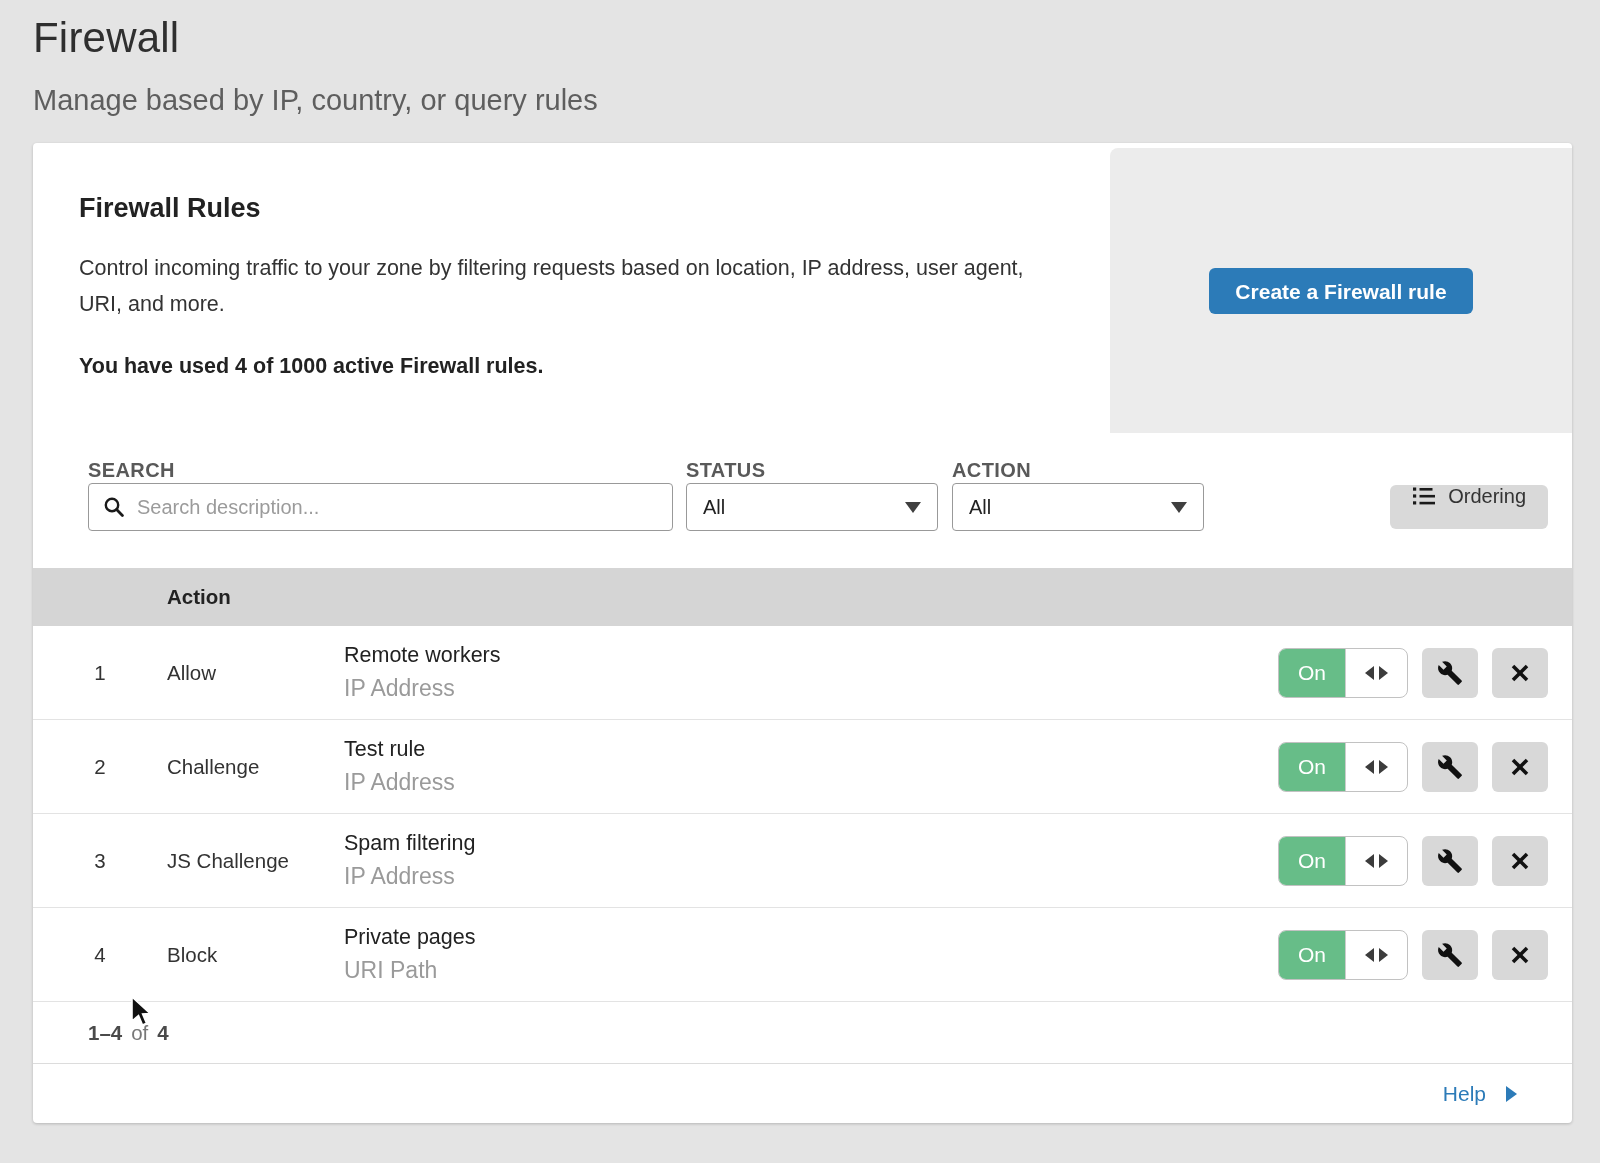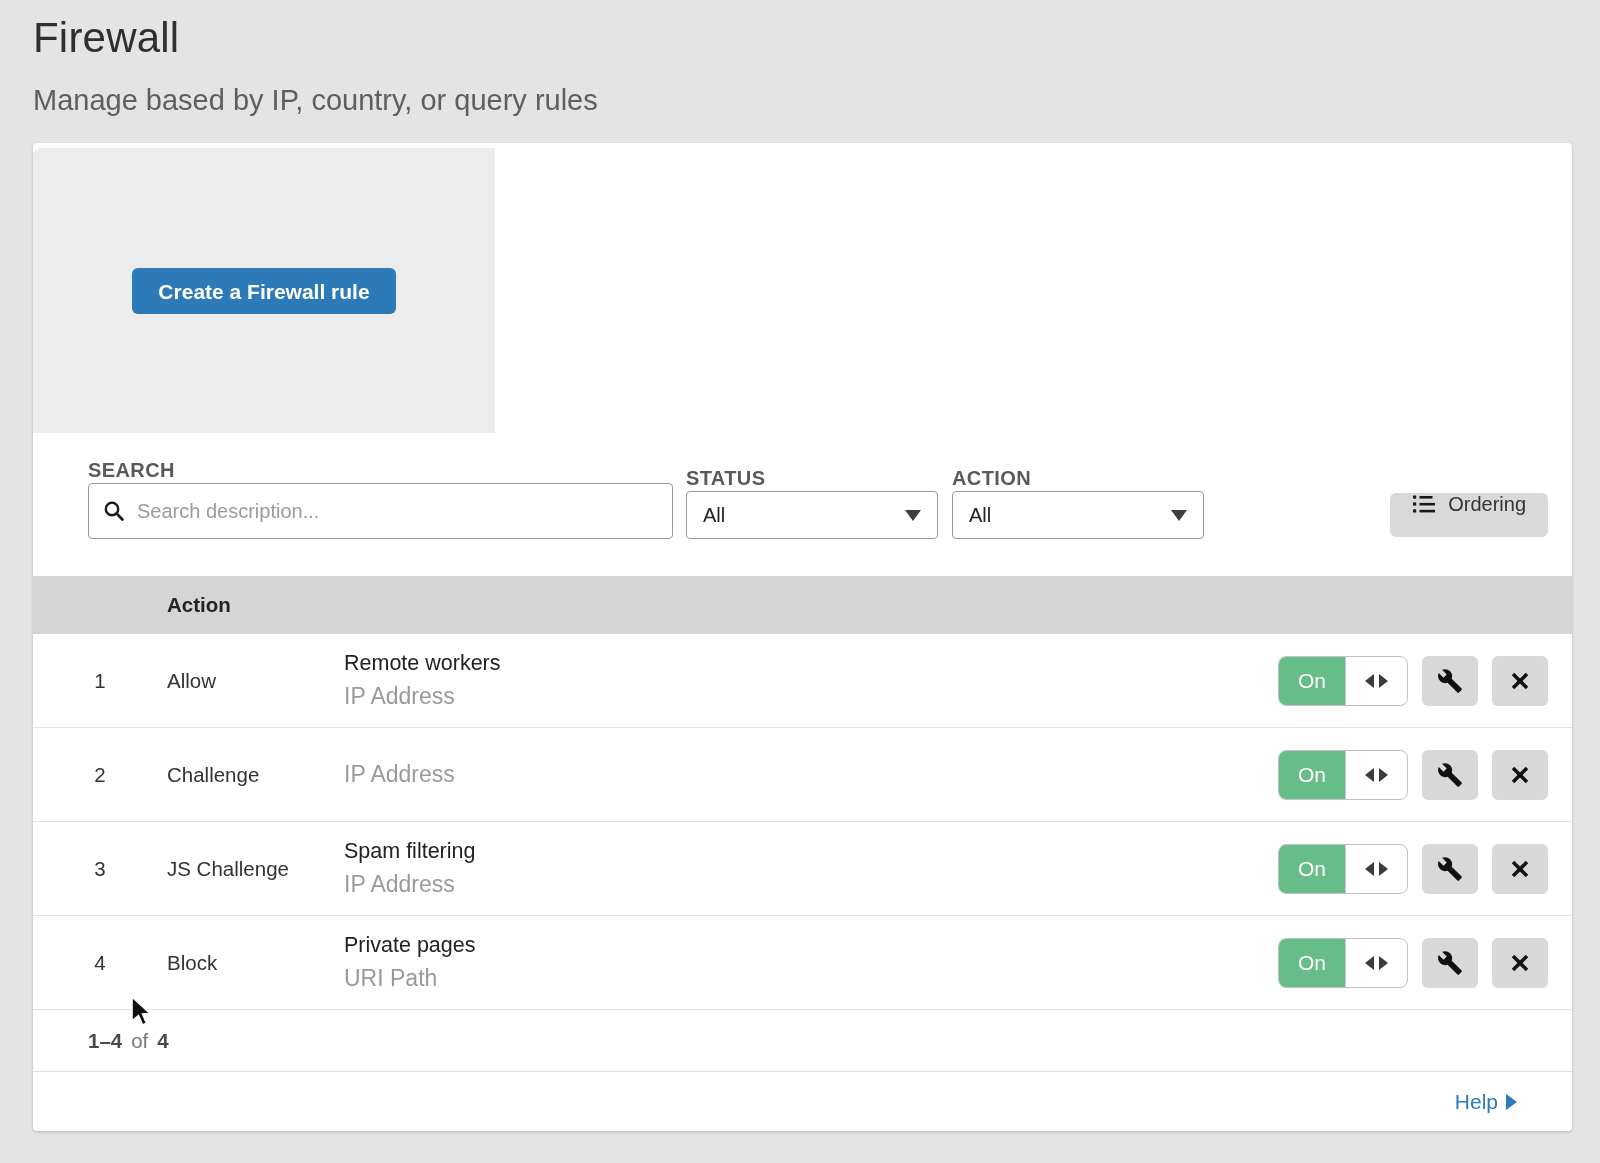--- a/index.html
+++ b/index.html
@@ -44,21 +44,21 @@
     font-family:inherit;font-size:21px;font-weight:700;
     padding:12px 26px;height:46px;cursor:pointer;
   }
   
   .filters{display:flex;align-items:flex-end;padding:26px 24px 37px 55px;}
   .filter-label{
     display:block;font-size:20px;font-weight:700;color:#595959;
     letter-spacing:.4px;margin-bottom:1px;
   }
   .search-wrap{
-    width:585px;height:56px;border:1px solid #999;border-radius:4px;background:#fff;
+    width:585px;height:48px;border:1px solid #999;border-radius:4px;background:#fff;
     display:flex;align-items:center;padding:0 14px;margin-right:13px;
   }
   .search-wrap input{
     border:none;outline:none;flex:1;font-family:inherit;font-size:20px;color:#333;background:transparent;
   }
   .search-wrap input::placeholder{color:#9b9b9b;}
   .search-icon{flex:0 0 auto;margin-right:10px;display:flex;}
   .select{
     width:252px;height:48px;border:1px solid #999;border-radius:4px;background:#fff;
     display:flex;align-items:center;justify-content:space-between;
@@ -106,34 +106,39 @@
   
   .pagination{
     height:62px;display:flex;align-items:center;padding-left:55px;
     font-size:20.5px;border-bottom:1px solid #dcdcdc;
   }
   .pag-range,.pag-total{font-weight:700;color:#4a4a4a;}
   .pag-of{color:#777;margin:0 9px;}
   .help-row{height:59px;display:flex;align-items:center;justify-content:flex-end;padding-right:55px;}
   .help-link{
     color:var(--accent-blue);font-size:21px;text-decoration:none;
-    display:flex;align-items:center;gap:8px;cursor:pointer;
+    display:flex;align-items:center;gap:20px;cursor:pointer;
   }
   .help-arrow{width:0;height:0;border-top:8px solid transparent;border-bottom:8px solid transparent;border-left:11px solid var(--accent-blue);}
   .mouse-cursor{position:absolute;left:130px;top:996px;pointer-events:none;}
 </style>
 </head>
 <body>
 
 <h1 class="page-title">Firewall</h1>
 <p class="page-subtitle">Manage based by IP, country, or query rules</p>
 
 <div class="card">
 
   <div class="card-top">
+    <div class="card-top-left">
+      <h2 class="overview-heading">Firewall Rules</h2>
+      <p class="overview-desc">Control incoming traffic to your zone by filtering requests based on location, IP address, user agent, URI, and more.</p>
+      <p class="overview-usage">You have used 4 of 1000 active Firewall rules.</p>
+    </div>
     <div class="card-top-right">
       <button class="btn-primary">Create a Firewall rule</button>
     </div>
   </div>
 
   <div class="filters">
     <div>
       <label class="filter-label">SEARCH</label>
       <div class="search-wrap">
         <span class="search-icon">
@@ -210,20 +215,21 @@
               </svg>
         </span>
       </button>
     </div>
   </div>
 
   <div class="row">
     <div class="col-num">2</div>
     <div class="col-action">Challenge</div>
     <div class="col-desc">
+      <div class="desc-main">Test rule</div>
       <div class="desc-sub">IP Address</div>
     </div>
     <div class="controls">
       <div class="toggle">
         <span class="toggle-on">On</span>
         <span class="toggle-handle">
               <span class="tri-left"></span>
               <span class="tri-right"></span>
             </span>
       </div>

